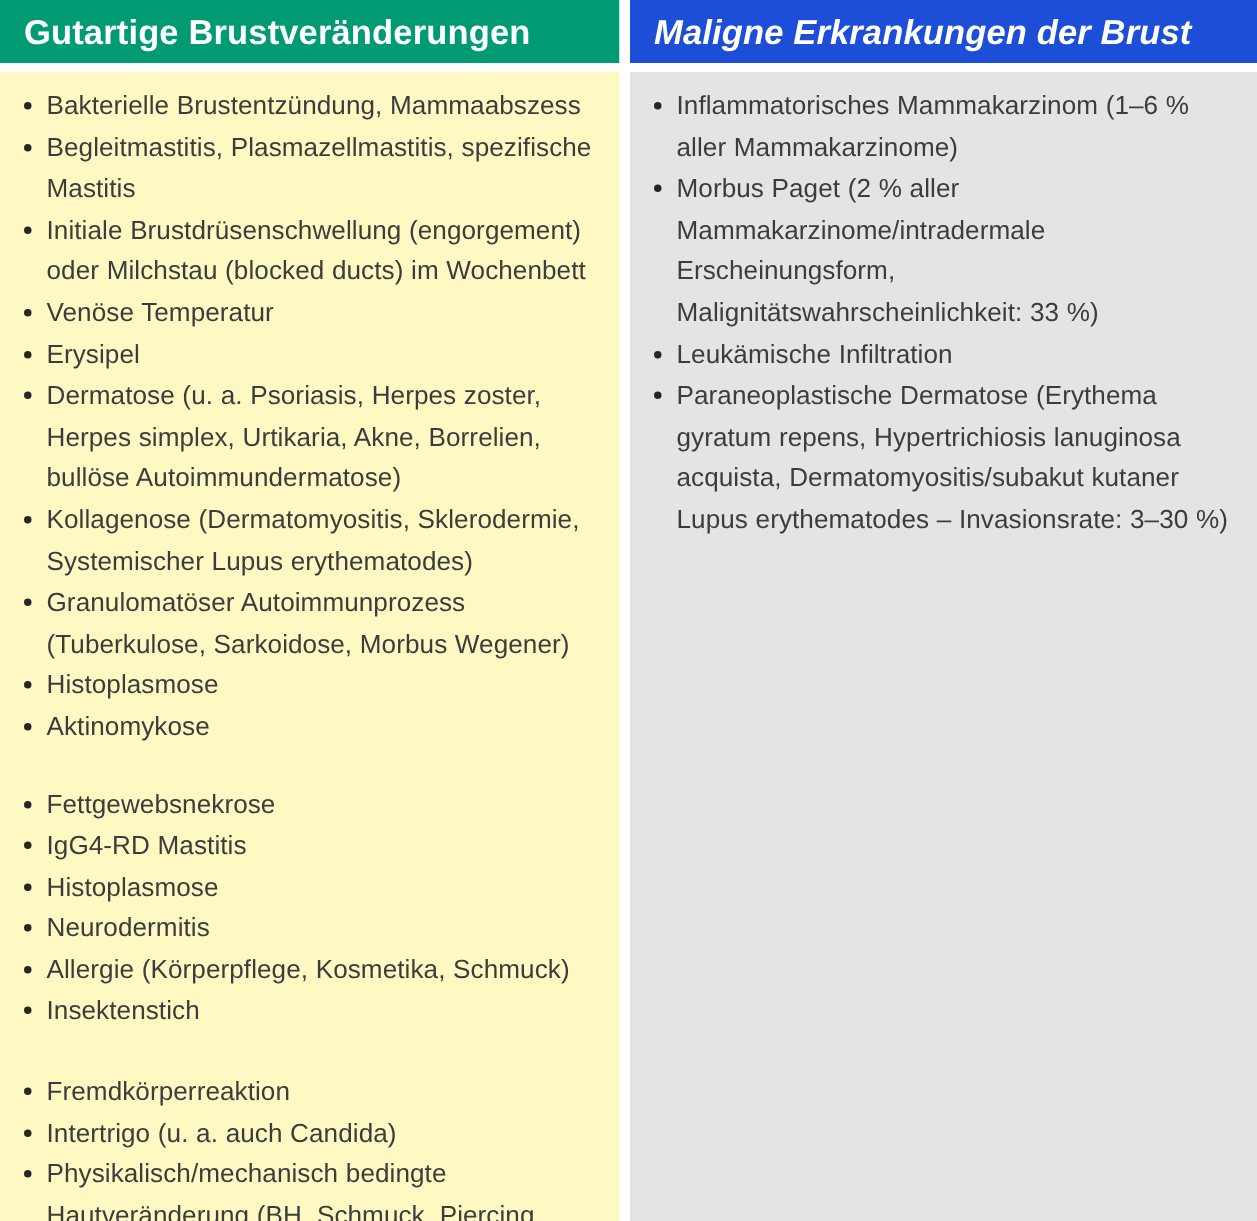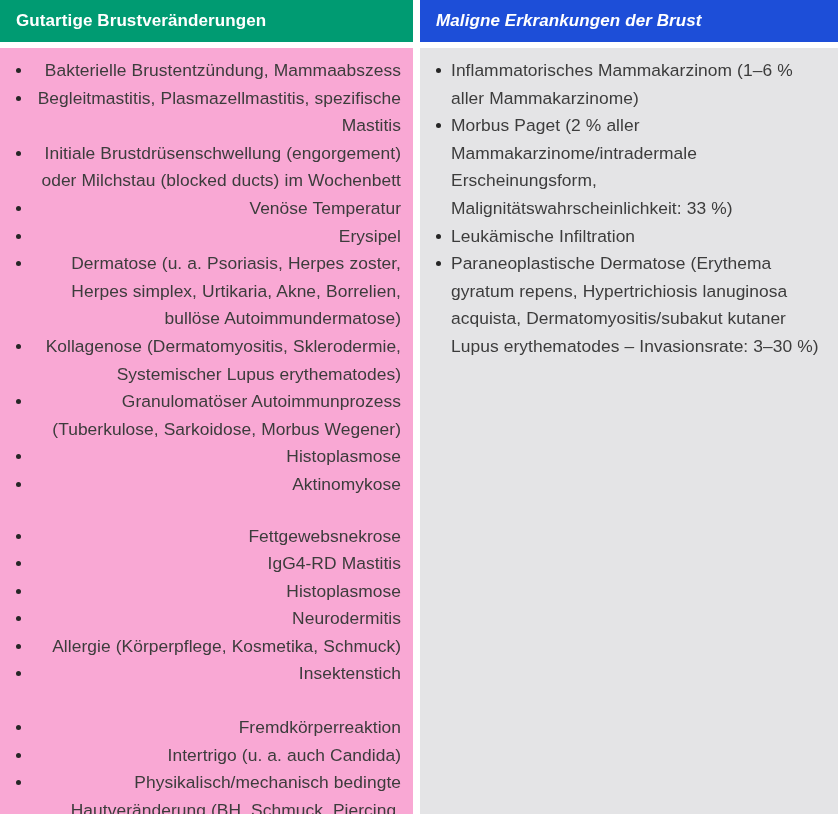--- a/index.html
+++ b/index.html
@@ -31,21 +31,21 @@
     height: 42px;
     flex: 0 0 42px;
   }
   .th {
     background: #009B72;
     height: 42px;
     box-sizing: border-box;
     display: flex;
     align-items: center;
     color: #ffffff;
-    font-size: 17px;
+    font-size: 23px;
     font-weight: bold;
     letter-spacing: 0.1px;
     padding-left: 16px;
     padding-right: 10px;
     white-space: nowrap;
     overflow: hidden;
   }
   .th-left   { width: 413px; flex: 0 0 413px; }
   .th-gap    { width: 7px;  flex: 0 0 7px; background: #ffffff; }
   .th-right  { flex: 1 1 auto; }
@@ -103,21 +103,21 @@
 
   <div class="thead">
     <div class="th th-left" style="background: rgb(0, 155, 114); color: rgb(255, 255, 255);">Gutartige Brustveränderungen</div>
     <div class="th-gap" style="background: rgb(255, 255, 255);"></div>
     <div class="th th-right" style="background: #1d4ed8; color: rgb(255, 255, 255); font-style: italic;">Maligne Erkrankungen der Brust</div>
   </div>
 
   <div class="seam" style="background: rgb(255, 255, 255);"></div>
 
   <div class="tbody">
-    <div class="td td-left" style="background: #f9a8d4; text-align: right;">
+    <div class="td td-left" style="background: #fef9c3;">
       <ul class="items" id="list-benign">
           <li style="color: rgb(60, 60, 60);">Bakterielle Brustentzündung, Mammaabszess</li>
           <li style="color: rgb(60, 60, 60);">Begleitmastitis, Plasmazellmastitis, spezifische Mastitis</li>
           <li style="color: rgb(60, 60, 60);">Initiale Brustdrüsenschwellung (engorgement) oder Milchstau (blocked ducts) im Wochenbett</li>
           <li style="color: rgb(60, 60, 60);">Venöse Temperatur</li>
           <li style="color: rgb(60, 60, 60);">Erysipel</li>
           <li style="color: rgb(60, 60, 60);">Dermatose (u. a. Psoriasis, Herpes zoster, Herpes simplex, Urtikaria, Akne, Borrelien, bullöse Autoimmundermatose)</li>
           <li style="color: rgb(60, 60, 60);">Kollagenose (Dermatomyositis, Sklerodermie, Systemischer Lupus erythematodes)</li>
           <li style="color: rgb(60, 60, 60);">Granulomatöser Autoimmunprozess (Tuberkulose, Sarkoidose, Morbus Wegener)</li>
           <li style="color: rgb(60, 60, 60);">Histoplasmose</li>

